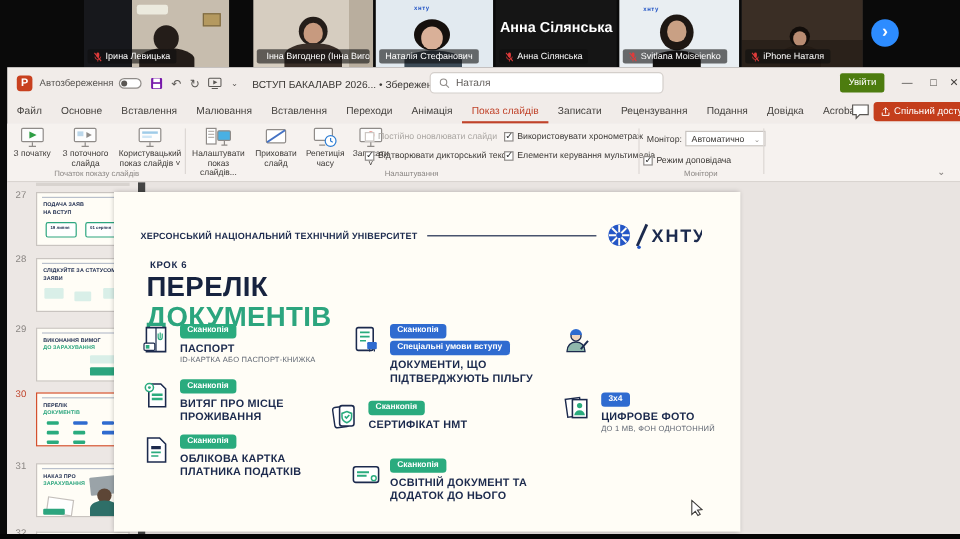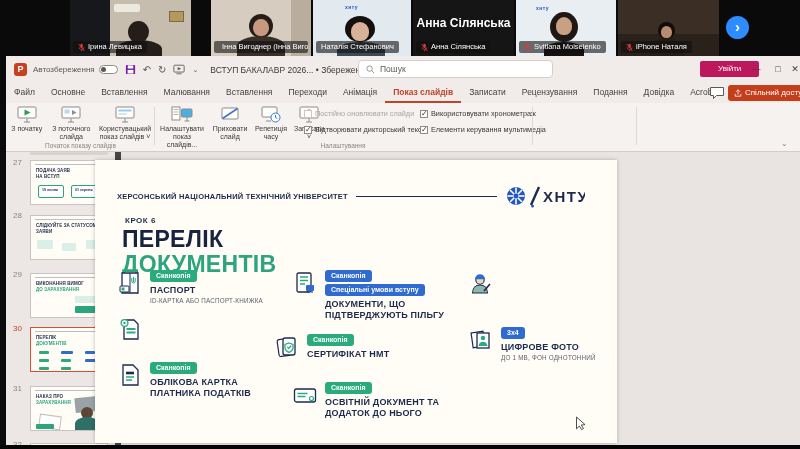--- a/index.html
+++ b/index.html
@@ -31,28 +31,28 @@
   #titlebar{position:absolute;left:0;top:0;width:794px;height:27px;display:flex;align-items:center;}
   .ppticon{width:13px;height:13px;margin-left:8px;border-radius:3px;background:#c8401f;color:#fff;
     font-size:9px;font-weight:bold;text-align:center;line-height:13px;}
   .tbtxt{font-size:8px;color:#5a5754;margin-left:6px;}
   .toggle{width:19px;height:9px;border:1px solid #8f8b88;border-radius:5px;margin-left:4px;position:relative;background:#fff;}
   .toggle::after{content:"";position:absolute;left:1px;top:1px;width:5px;height:5px;border-radius:50%;background:#5a5754;}
   .qat{font-size:10px;color:#5a5754;margin-left:7px;}
   .doctitle{font-size:8.5px;color:#3b3835;margin-left:12px;white-space:nowrap;}
   .searchbox{position:absolute;left:352px;top:4px;width:195px;height:18px;background:#fff;border:1px solid #d4cfcb;
     border-radius:4px;display:flex;align-items:center;gap:5px;padding-left:7px;font-size:8.5px;color:#605c59;}
-  .signin{position:absolute;left:694px;top:5px;height:16px;background:#be185d;color:#fff;font-size:8px;
-    padding:0 18px;line-height:16px;border-radius:2px;}
+  .signin{position:absolute;left:694px;top:5px;height:16px;background:#4d7c0f;color:#fff;font-size:8px;
+    padding:0 7px;line-height:16px;border-radius:2px;}
   .winctl{position:absolute;top:0;width:20px;height:27px;text-align:center;line-height:27px;font-size:9px;color:#45423f;}
 
   
   #tabs{position:absolute;left:0;top:27px;width:794px;height:20px;display:flex;align-items:center;gap:0;}
   .tab{font-size:8.5px;color:#45423f;padding:0 8px;height:20px;line-height:19px;white-space:nowrap;}
-  .tab.active{color:#c0432a;font-weight:bold;border-bottom:2px solid #c0432a;}
+  .tab.active{color:#c0432a;font-weight:normal;border-bottom:2px solid #c0432a;}
   #commenticon{position:absolute;left:703px;top:3px;width:16px;height:14px;}
   #sharebtn{position:absolute;left:722px;top:2px;height:16px;background:#c43e1c;color:#fff;font-size:8px;
     border-radius:3px;display:flex;align-items:center;gap:3px;padding:0 6px;line-height:16px;white-space:nowrap;}
 
   
   #ribbon{position:absolute;left:0;top:47px;width:794px;height:49px;background:#f6f2ef;border-bottom:1px solid #d2cdc9;}
   .rgroup{position:absolute;top:0;height:48px;}
   .rsep{position:absolute;top:4px;width:1px;height:38px;background:#ddd8d4;}
   .rbtns{display:flex;align-items:flex-start;gap:2px;}
   .rbtn{display:flex;flex-direction:column;align-items:center;padding:2px 2px 0 2px;}
@@ -239,21 +239,21 @@
         <span>ВСТУП БАКАЛАВР 2026...</span>
         <span>•</span>
         <span>Збережено у цей ПК</span>
         <span>⌄</span>
       </span>
       <div class="searchbox">
         <svg width="9" height="9" viewBox="0 0 10 10">
             <circle cx="4" cy="4" r="3" fill="none" stroke="#8f8b88"></circle>
             <line x1="6.3" y1="6.3" x2="9" y2="9" stroke="#8f8b88"></line>
           </svg>
-        <span>Пошук</span>
+        <span>Наталя</span>
       </div>
       <div class="signin">Увійти</div>
       <div class="winctl" style="left:740px">—</div>
       <div class="winctl" style="left:762px">□</div>
       <div class="winctl" style="left:784px;width:10px">✕</div>
     </div>
 
     <div id="tabs">
       <span class="tab">Файл</span>
       <span class="tab">Основне</span>
@@ -370,20 +370,38 @@
           <label class="cbrow">
               <span class="cb on"></span>
               <span class="cbl">Елементи керування мультимедіа</span>
             </label>
         </div>
         <div class="glabel">Налаштування</div>
       </div>
 
       <div class="rsep" style="left:526px"></div>
 
+      <div class="rgroup" style="left:530px;width:96px">
+        <div class="cbrow" style="margin-top:6px">
+          <svg width="11" height="9" viewBox="0 0 12 10">
+              <rect x="1" y="1" width="10" height="6" rx="1" fill="#49b0e3" stroke="#4a90b8"></rect>
+              <path d="M4 9h4M6 7v2" stroke="#8f8b88"></path>
+            </svg>
+          <span class="cbl">Монітор:</span>
+          <span class="dd">
+              <span>Автоматично</span>
+              <span style="font-size:6px;color:#8a8683">⌄</span>
+            </span>
+        </div>
+        <label class="cbrow" style="margin-top:7px">
+            <span class="cb on"></span>
+            <span class="cbl">Режим доповідача</span>
+          </label>
+        <div class="glabel">Монітори</div>
+      </div>
 
       <div class="rsep" style="left:630px"></div>
       <div id="collapse">⌄</div>
     </div>
 
     <div id="workarea">
 
       <div id="thumbpanel">
         <div style="position:absolute;left:24px;top:0;width:78px;height:3px;background:#d8d3cf"></div>
 
@@ -502,20 +520,24 @@
           </div>
         </div>
 
         <div class="item" style="left:22px;top:156px;width:158px">
           <svg class="item-icon" width="26" height="26" viewBox="0 0 26 26">
             <path d="M7 4h10l4 4v15H7z" fill="#fff" stroke="#1c2a4d" stroke-width="1.3"></path>
             <path d="M9.5 13h9M9.5 16.5h9" stroke="#2aab7e" stroke-width="2"></path>
             <circle cx="7.5" cy="7" r="3.4" fill="#fff" stroke="#2aab7e" stroke-width="1.3"></circle>
               <circle cx="7.5" cy="7" r="1.2" fill="#2aab7e"></circle>
           </svg>
+          <div class="bcol">
+            <span class="badge g">Сканкопія</span>
+            <div class="ititle" style="width:110px">ВИТЯГ ПРО МІСЦЕ ПРОЖИВАННЯ</div>
+          </div>
         </div>
 
         <div class="item" style="left:197px;top:110px;width:168px">
           <svg class="item-icon" width="26" height="26" viewBox="0 0 26 26">
             <rect x="5" y="3" width="14" height="19" rx="1.5" fill="#fff" stroke="#1c2a4d" stroke-width="1.3"></rect>
             <path d="M8 7h8M8 10.5h8M8 14h5" stroke="#2aab7e" stroke-width="1.3"></path>
             <rect x="14" y="15" width="8" height="6" rx="1" fill="#2f6bd0"></rect>
               <path d="M16 21v2M20 21v2" stroke="#1c2a4d"></path>
           </svg>
           <div class="bcol">

